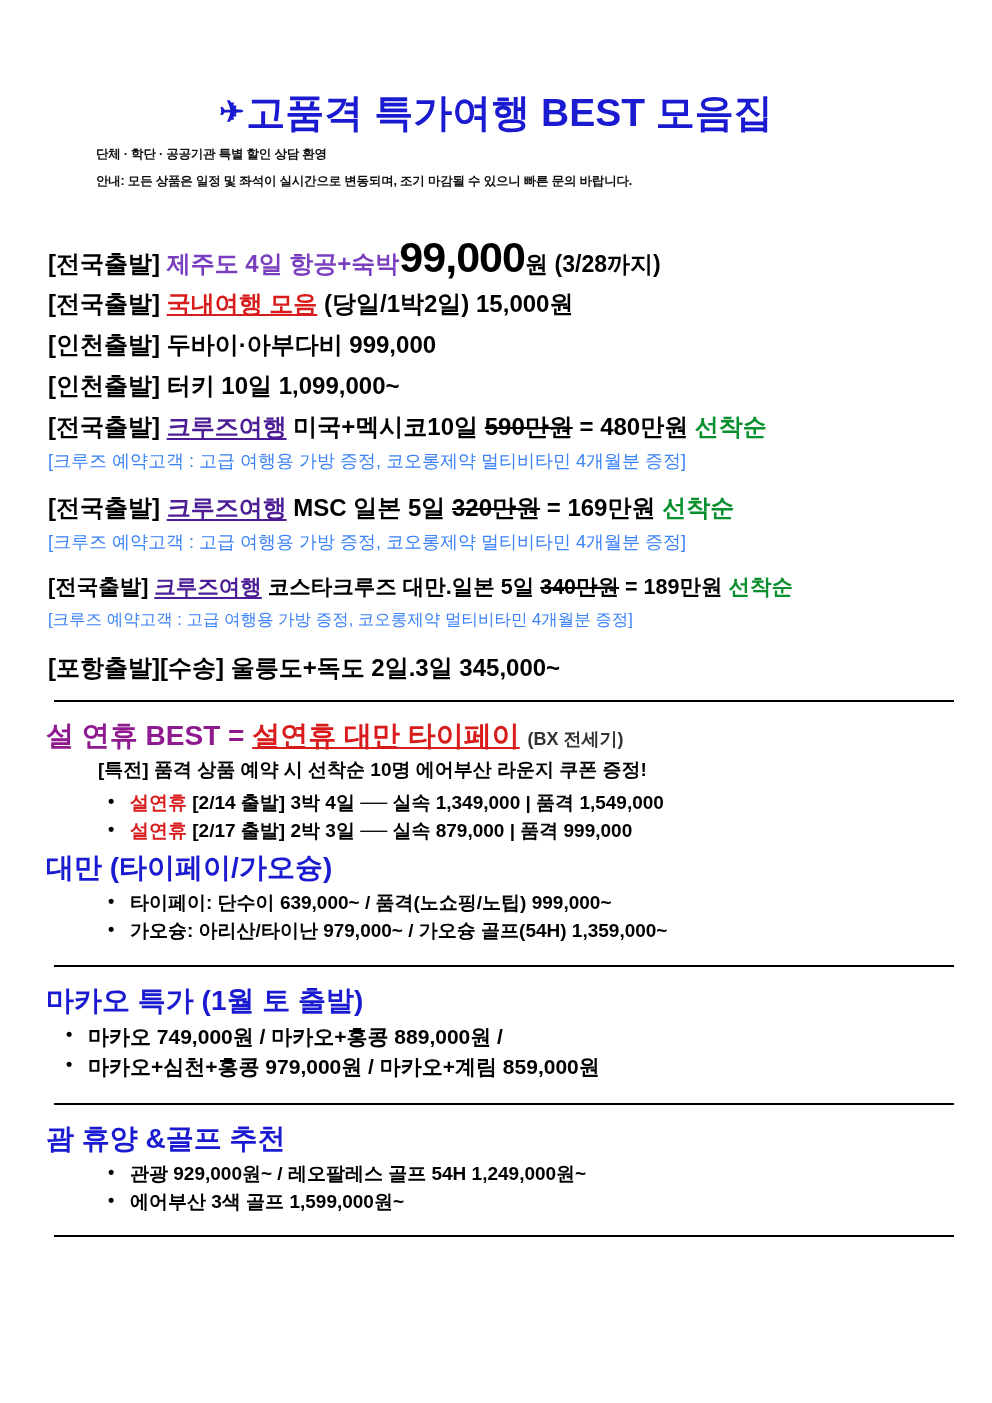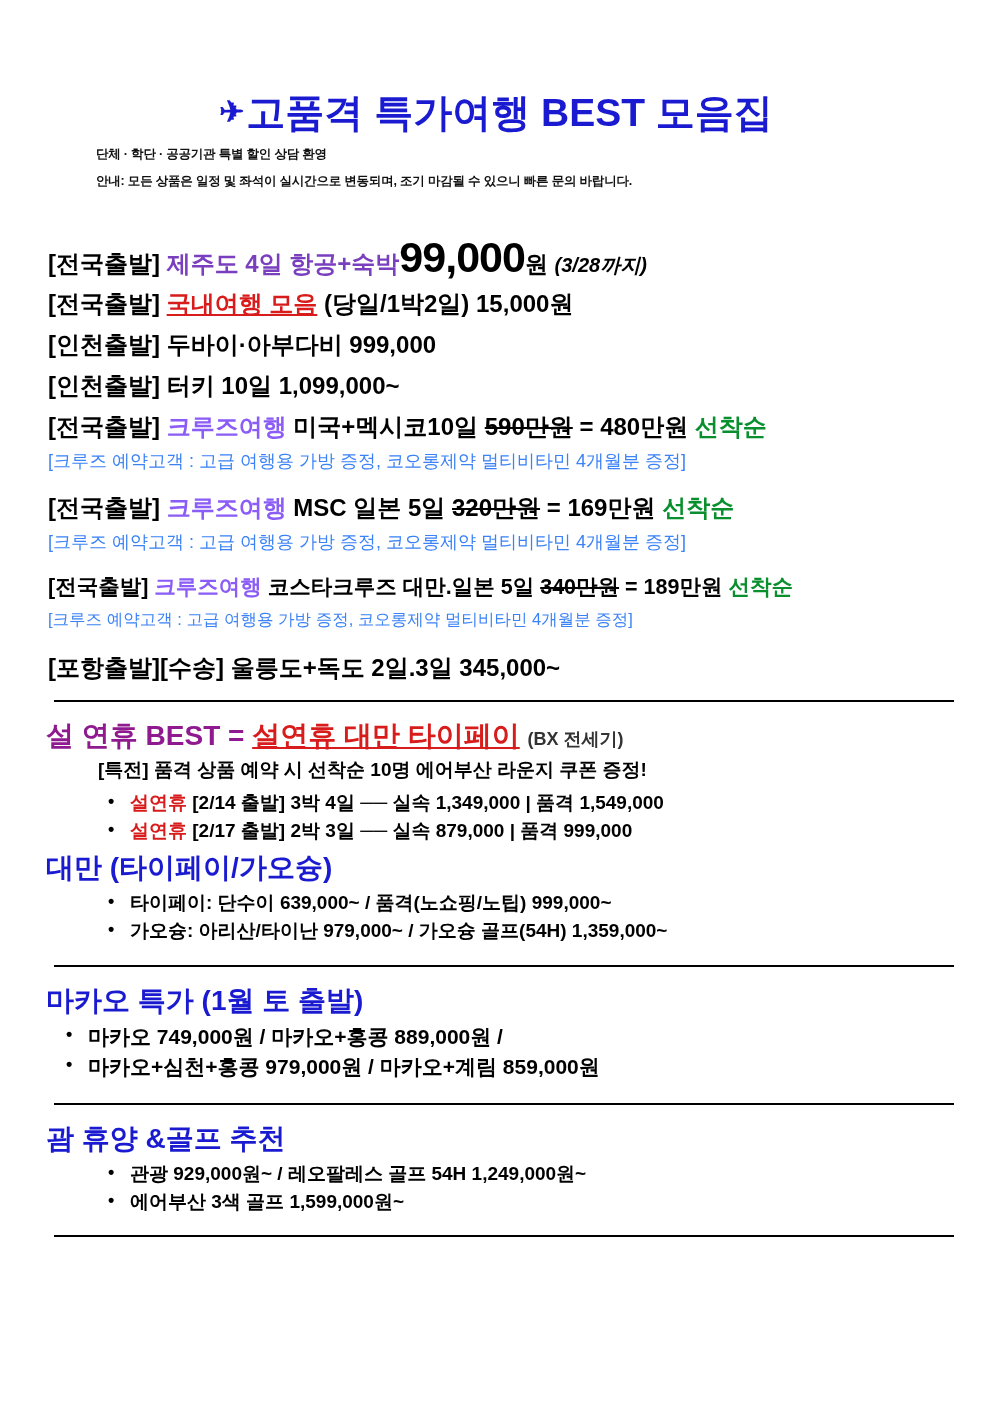--- a/index.html
+++ b/index.html
@@ -75,23 +75,24 @@
   .purple { color: #7a3fbf; }
   .red { color: #d81b1b; text-decoration: underline; }
   .green { color: #0a8f2e; }
   .huge {
     font-size: 43px;
     font-weight: bold;
     color: #000000;
     letter-spacing: -1px;
   }
   .won-small { font-size: 23px; font-weight: bold; }
-  .until { font-size: 20px; font-weight: bold; font-style: italic; }
+  .until { font-size: 23px; font-weight: bold; }
   .crz {
-    color: #8b5cf6;
+    color: #4c1d95;
+    text-decoration: underline;
     text-underline-offset: 3px;
   }
   .strike {
     text-decoration: line-through;
     text-decoration-thickness: 2px;
   }
   .note {
     font-size: 18px;
     font-weight: normal;
     color: #3b82f6;

